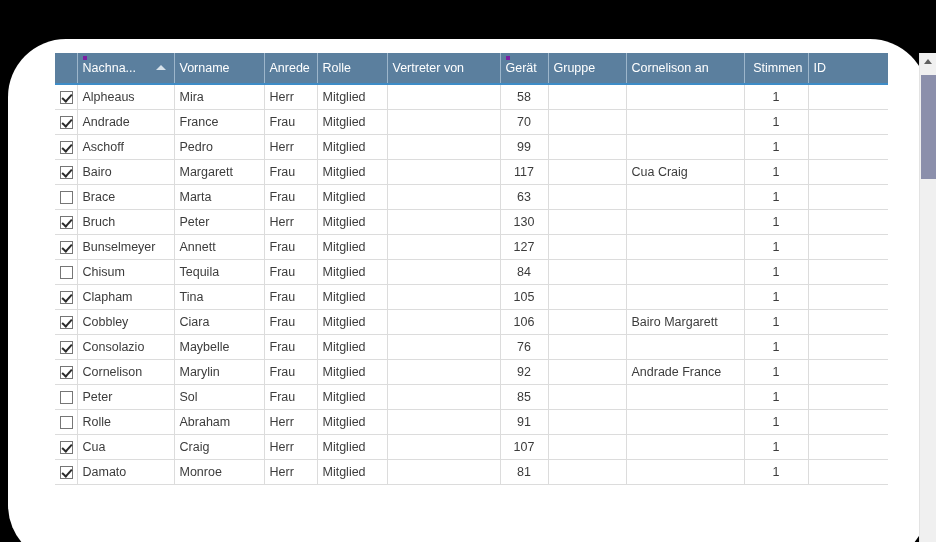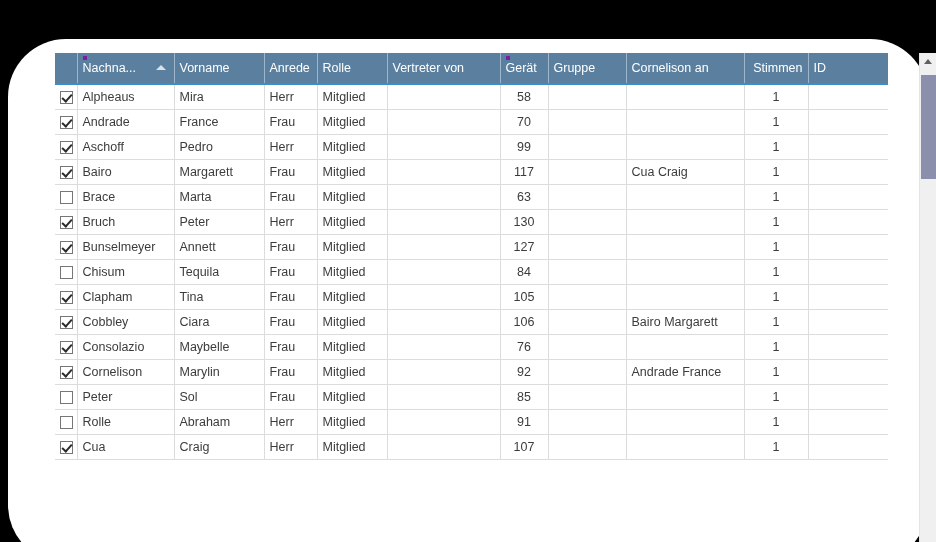--- a/index.html
+++ b/index.html
@@ -407,20 +407,33 @@
             <td>Craig</td>
             <td>Herr</td>
             <td>Mitglied</td>
             <td></td>
             <td class="num">107</td>
             <td></td>
             <td></td>
             <td class="num">1</td>
             <td></td>
           </tr>
+          <tr>
+            <td class="sel"><span class="cbx on"></span></td>
+            <td>Damato</td>
+            <td>Monroe</td>
+            <td>Herr</td>
+            <td>Mitglied</td>
+            <td></td>
+            <td class="num">81</td>
+            <td></td>
+            <td></td>
+            <td class="num">1</td>
+            <td></td>
+          </tr>
         </tbody>
     </table>
   </div>
 
   <div id="vscroll" style="background: rgb(240, 240, 240);">
     <div id="vs-up"></div>
     <div id="vs-thumb" style="top: 22px; height: 104px; background: rgb(139, 143, 171);"></div>
   </div>
 
 </div>

